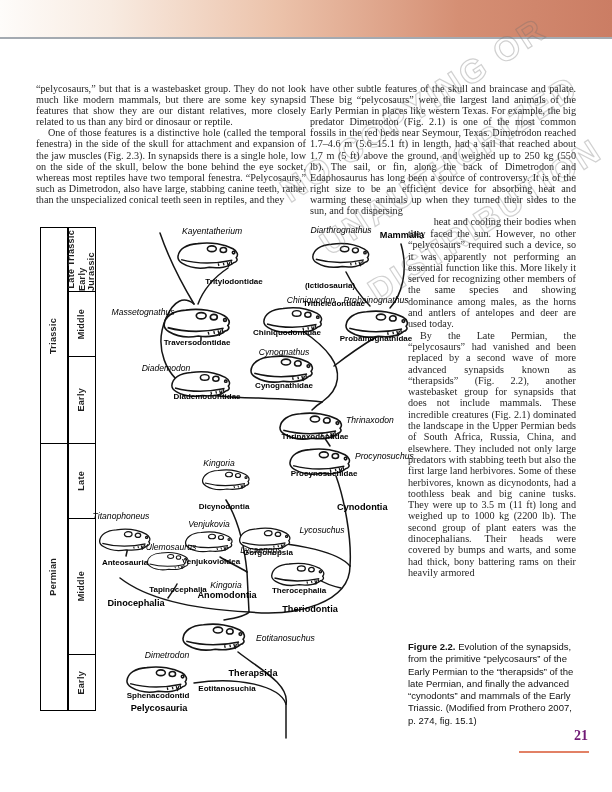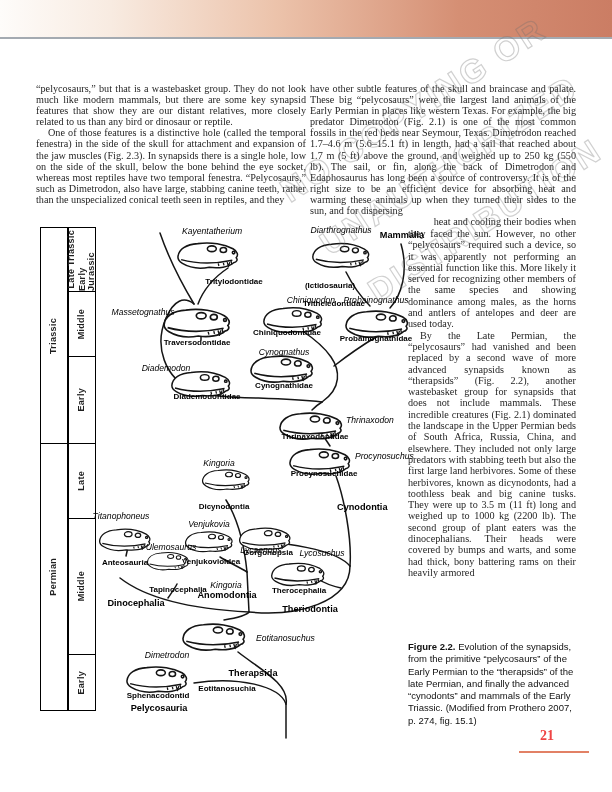--- a/index.html
+++ b/index.html
@@ -39,22 +39,22 @@
   .timescale{position:absolute;left:0;top:0;width:612px;height:792px;pointer-events:none;}
   .ts-box{position:absolute;border:1px solid #000;background:#fff;display:flex;
     align-items:center;justify-content:center;gap:1px;box-sizing:border-box;}
   .ts-box .vtext{writing-mode:vertical-rl;transform:rotate(180deg);
     font-family:"Liberation Sans",sans-serif;font-weight:700;font-size:9px;
     letter-spacing:0.3px;line-height:1.05;}
   
   .caption{position:absolute;left:408px;top:641px;width:172px;
     font-family:"Liberation Sans",sans-serif;font-size:9.5px;line-height:12.3px;color:#111;}
   .caption .cap-label{font-weight:700;}
-  .page-number{position:absolute;left:540px;top:728px;width:48px;text-align:left;
-    font-weight:700;font-size:14px;color:#ef4444;}
+  .page-number{position:absolute;left:540px;top:728px;width:48px;text-align:right;
+    font-weight:700;font-size:14px;color:#701a75;}
   .page-number-rule{position:absolute;left:519px;top:751px;width:70px;height:2px;background:#e28165;}
 </style>
 </head>
 <body>
 
 <div class="page">
 
   <div class="top-band"></div>
   <div class="header-rule"></div>
 
@@ -189,21 +189,21 @@
       <div class="fig-label f center" style="left: 207px; top: 393px;">Diademodontidae</div>
       <div class="fig-label g" style="left: 346px; top: 416px;">Thrinaxodon</div>
       <div class="fig-label f center" style="left: 315px; top: 433px;">Thrinaxodontidae</div>
       <div class="fig-label g" style="left: 355px; top: 452px;">Procynosuchus</div>
       <div class="fig-label f center" style="left: 324px; top: 470px;">Procynosuchidae</div>
       <div class="fig-label c" style="left: 337px; top: 503px;">Cynodontia</div>
       <div class="fig-label g center" style="left: 219px; top: 459px;">Kingoria</div>
       <div class="fig-label f center" style="left: 224px; top: 503px;">Dicynodontia</div>
       <div class="fig-label g center" style="left: 261px; top: 515px; margin-top: 31px;">Lycaenops</div>
       <div class="fig-label f center" style="left: 268px; top: 549px;">Gorgonopsia</div>
-      <div class="fig-label g center" style="left: 322px; top: 549px;">Lycosuchus</div>
+      <div class="fig-label g center" style="left: 322px; top: 526px;">Lycosuchus</div>
       <div class="fig-label f center" style="left: 299px; top: 587px;">Therocephalia</div>
       <div class="fig-label g center" style="left: 121px; top: 512px;">Titanophoneus</div>
       <div class="fig-label f center" style="left: 125px; top: 559px;">Anteosauria</div>
       <div class="fig-label g center" style="left: 209px; top: 520px;">Venjukovia</div>
       <div class="fig-label g center" style="left: 171px; top: 543px;">Ulemosaurus</div>
       <div class="fig-label f center" style="left: 211px; top: 558px;">Venjukovioidea</div>
       <div class="fig-label f center" style="left: 178px; top: 586px;">Tapinocephalia</div>
       <div class="fig-label g center" style="left: 226px; top: 581px;">Kingoria</div>
       <div class="fig-label c center" style="left: 227px; top: 591px;">Anomodontia</div>
       <div class="fig-label c center" style="left: 136px; top: 599px;">Dinocephalia</div>

